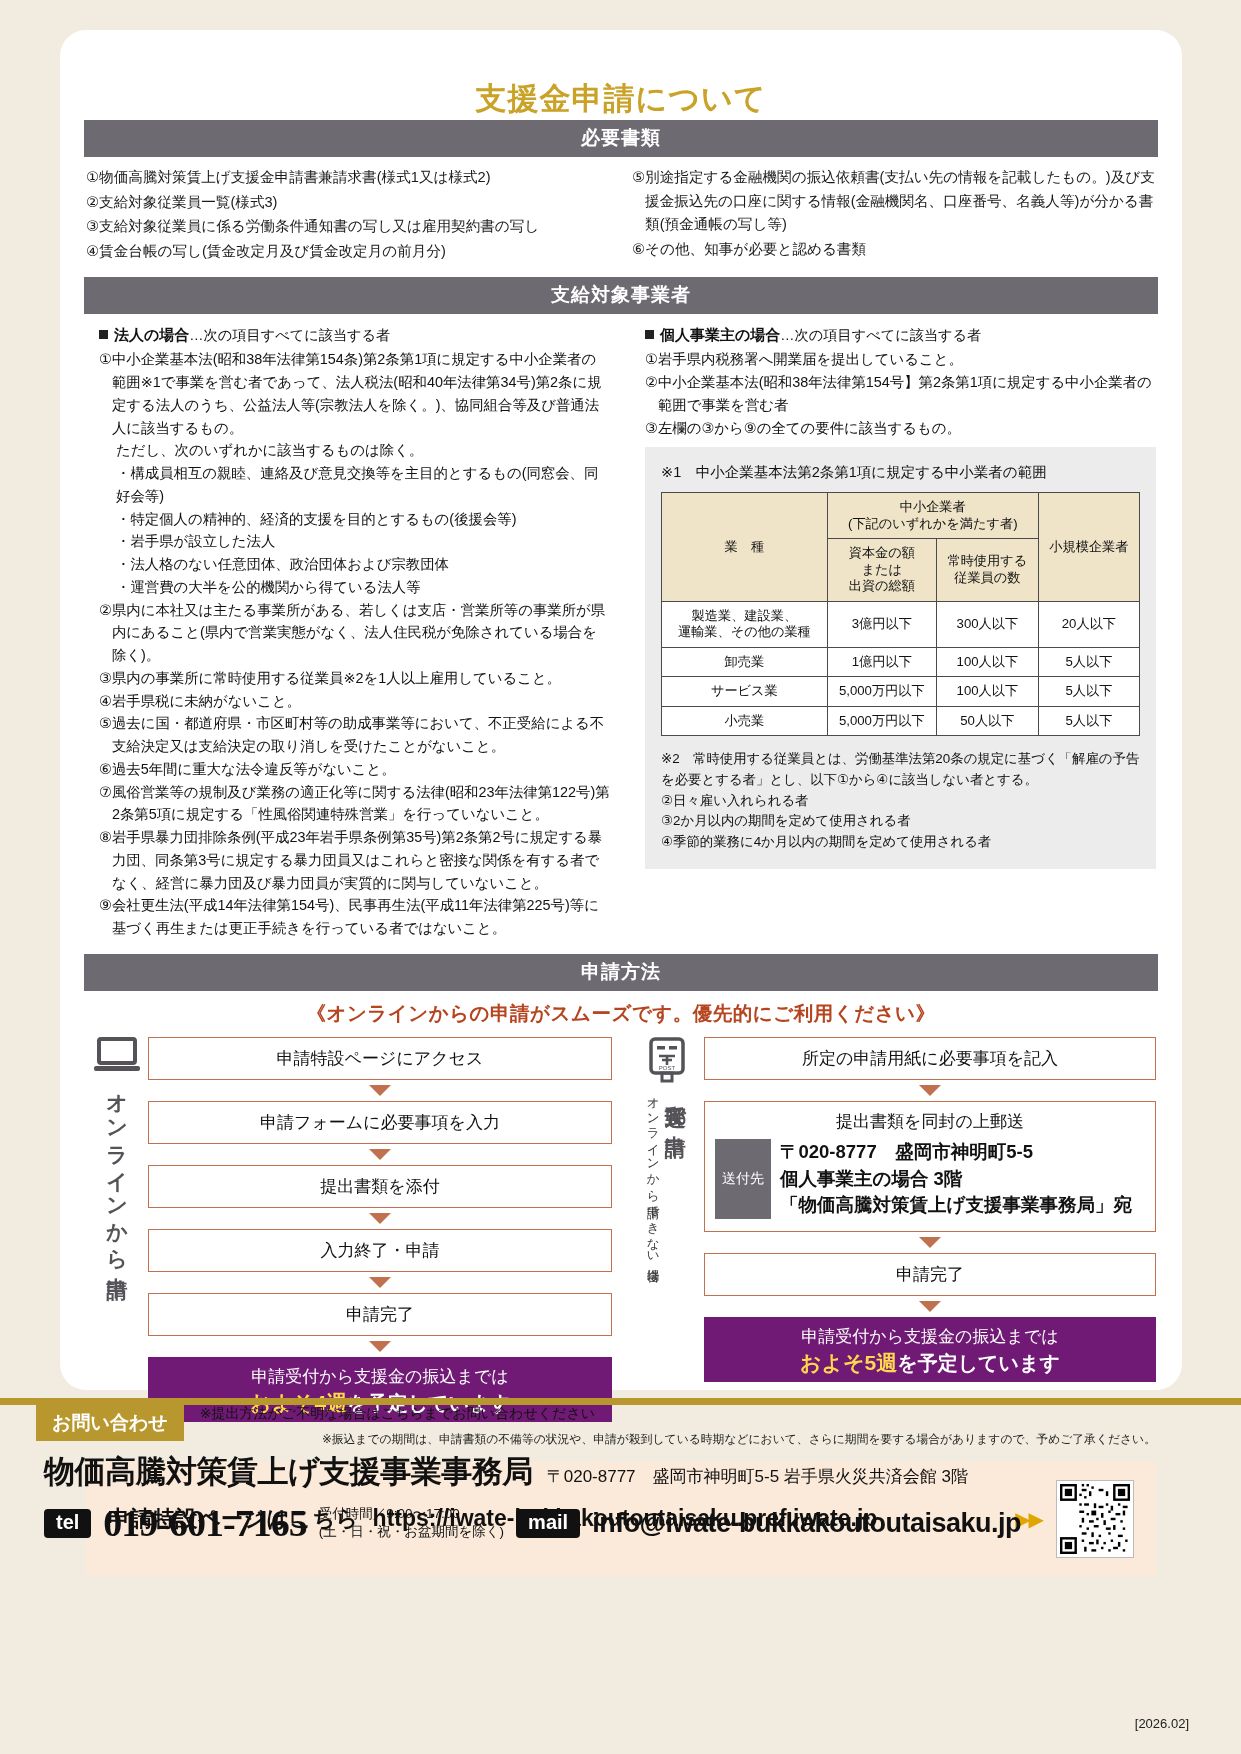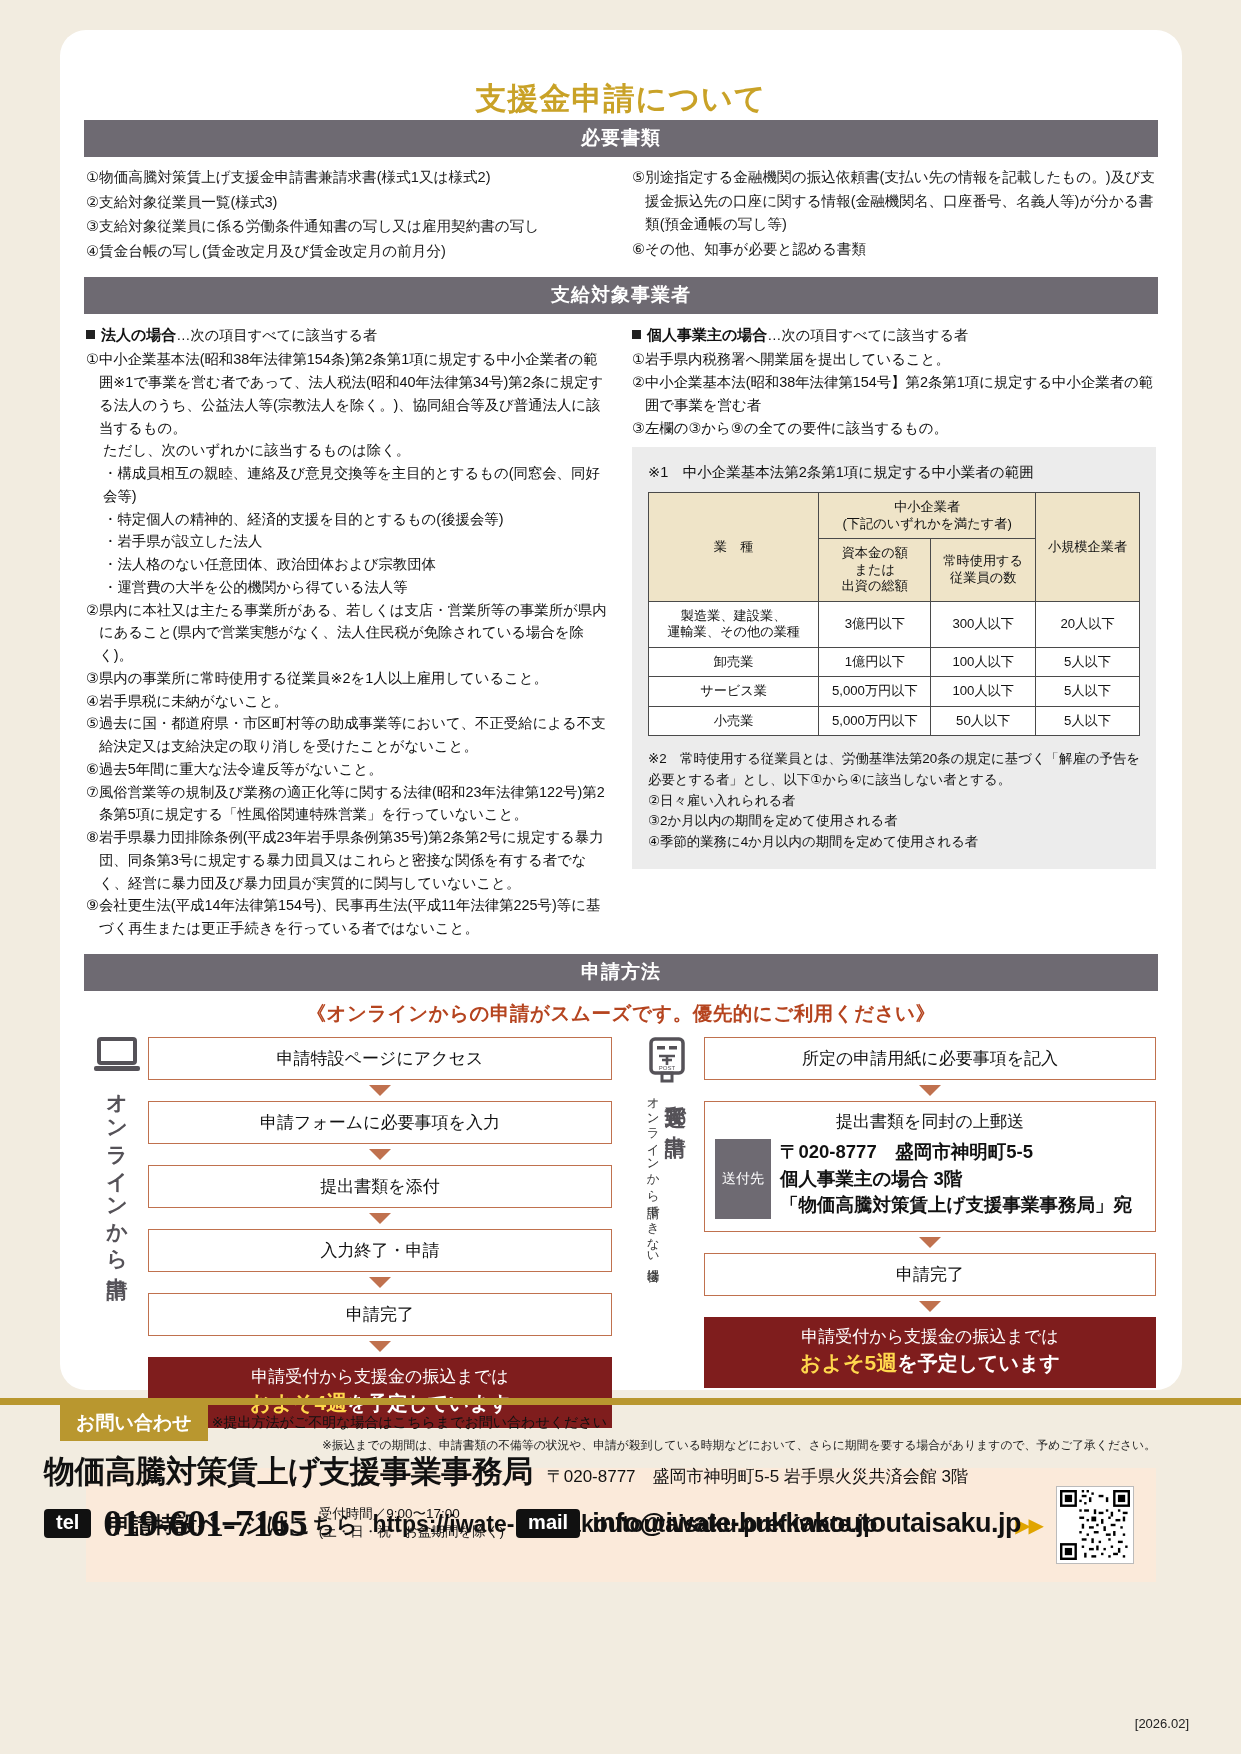--- a/index.html
+++ b/index.html
@@ -46,21 +46,21 @@
     gap: 22px;
   }
   .col { flex: 1; }
 
   .doc-list { font-size: 14.6px; line-height: 1.62; color: #1a1a1a; }
   .doc-list .itm { display: flex; margin-bottom: 1px; }
   .doc-list .num { flex: none; }
   .doc-list .txt { flex: 1; }
 
   
-  .elig { font-size: 14.4px; line-height: 1.58; color: #111; }
+  .elig { font-size: 14.4px; line-height: 1.58; color: #111; margin-left: 13px; }
   .elig-head { font-weight: bold; font-size: 15px; margin-bottom: 2px; }
   .elig-head .lead { font-weight: bold; }
   .elig-head .tail { font-weight: normal; font-size: 14.2px; }
   .sq { display:inline-block; width:9px; height:9px; background:#222; margin-right:6px; vertical-align:1px;}
   .row { display: flex; }
   .row .mk { flex: none; }
   .row .bd { flex: 1; }
   .ind { padding-left: 17px; }
 
   
@@ -138,24 +138,24 @@
   }
   .addr-top { text-align: center; font-size: 17px; margin-bottom: 6px; color:#111;}
   .addr-flex { display: flex; align-items: stretch; gap: 9px; }
   .sendto {
     background: #6e6a72; color: #fff; font-size: 14px;
     display: flex; align-items: center; justify-content: center;
     padding: 0 7px; flex: none; text-align:center;
   }
   .addr-lines { font-size: 18.5px; font-weight: bold; line-height: 1.45; color:#111; }
   .result-box {
-    background: #7f1d1d;
+    background: #701a75;
     color: #fff;
     text-align: center;
-    padding: 9px 4px 11px;
+    padding: 9px 4px 5px;
     font-size: 17px;
     line-height: 1.35;
   }
   .result-box .big { font-size: 20px; font-weight: bold; }
   .result-box .yellow { color: #ffd84d; font-weight: bold; font-size: 21px; }
 
   .footnote-small {
     font-size: 11.8px; color: #222; margin: 9px 26px 0 26px; line-height:1.4;text-align:right;
   }
 
@@ -167,21 +167,21 @@
     display: flex; align-items: center; gap: 14px;
   }
   .url-label { font-weight: bold; font-size: 22px; color: #111; letter-spacing: 0.5px;}
   .url-text { font-weight: bold; font-size: 23px; color: #111; flex:1;}
   .dblarrow { color: #e0a500; font-size: 20px; font-weight: bold; letter-spacing:-2px;}
   .qr { width: 78px; height: 78px; flex: none; background:#fff; padding:3px; border:1px solid #bbb;}
 
   
   .gold-rule { position:absolute; left:0; top:1398px; width:1241px; height:7px; background:#b9972f; }
   .contact { position: absolute; left: 0; top: 1405px; width: 1241px; }
-  .contact-head { display: flex; align-items: center; gap: 4px; padding-left: 60px; }
+  .contact-head { display: flex; align-items: flex-start; gap: 16px; padding-left: 36px; }
   .ct-badge {
     background: #b9972f; color: #fff; font-weight: bold; font-size: 19px;
     padding: 5px 16px;
   }
   .ct-note { font-size: 14px; color: #111; }
   .org-row { display: flex; align-items: baseline; gap: 14px; padding-left: 44px; margin-top: 10px; }
   .org-name { font-size: 31px; font-weight: bold; color: #111; letter-spacing: -0.5px;}
   .org-addr { font-size: 17px; color: #111; }
   .tel-row { display: flex; align-items: center; gap: 12px; padding-left: 44px; margin-top: 8px; }
   .pill {

